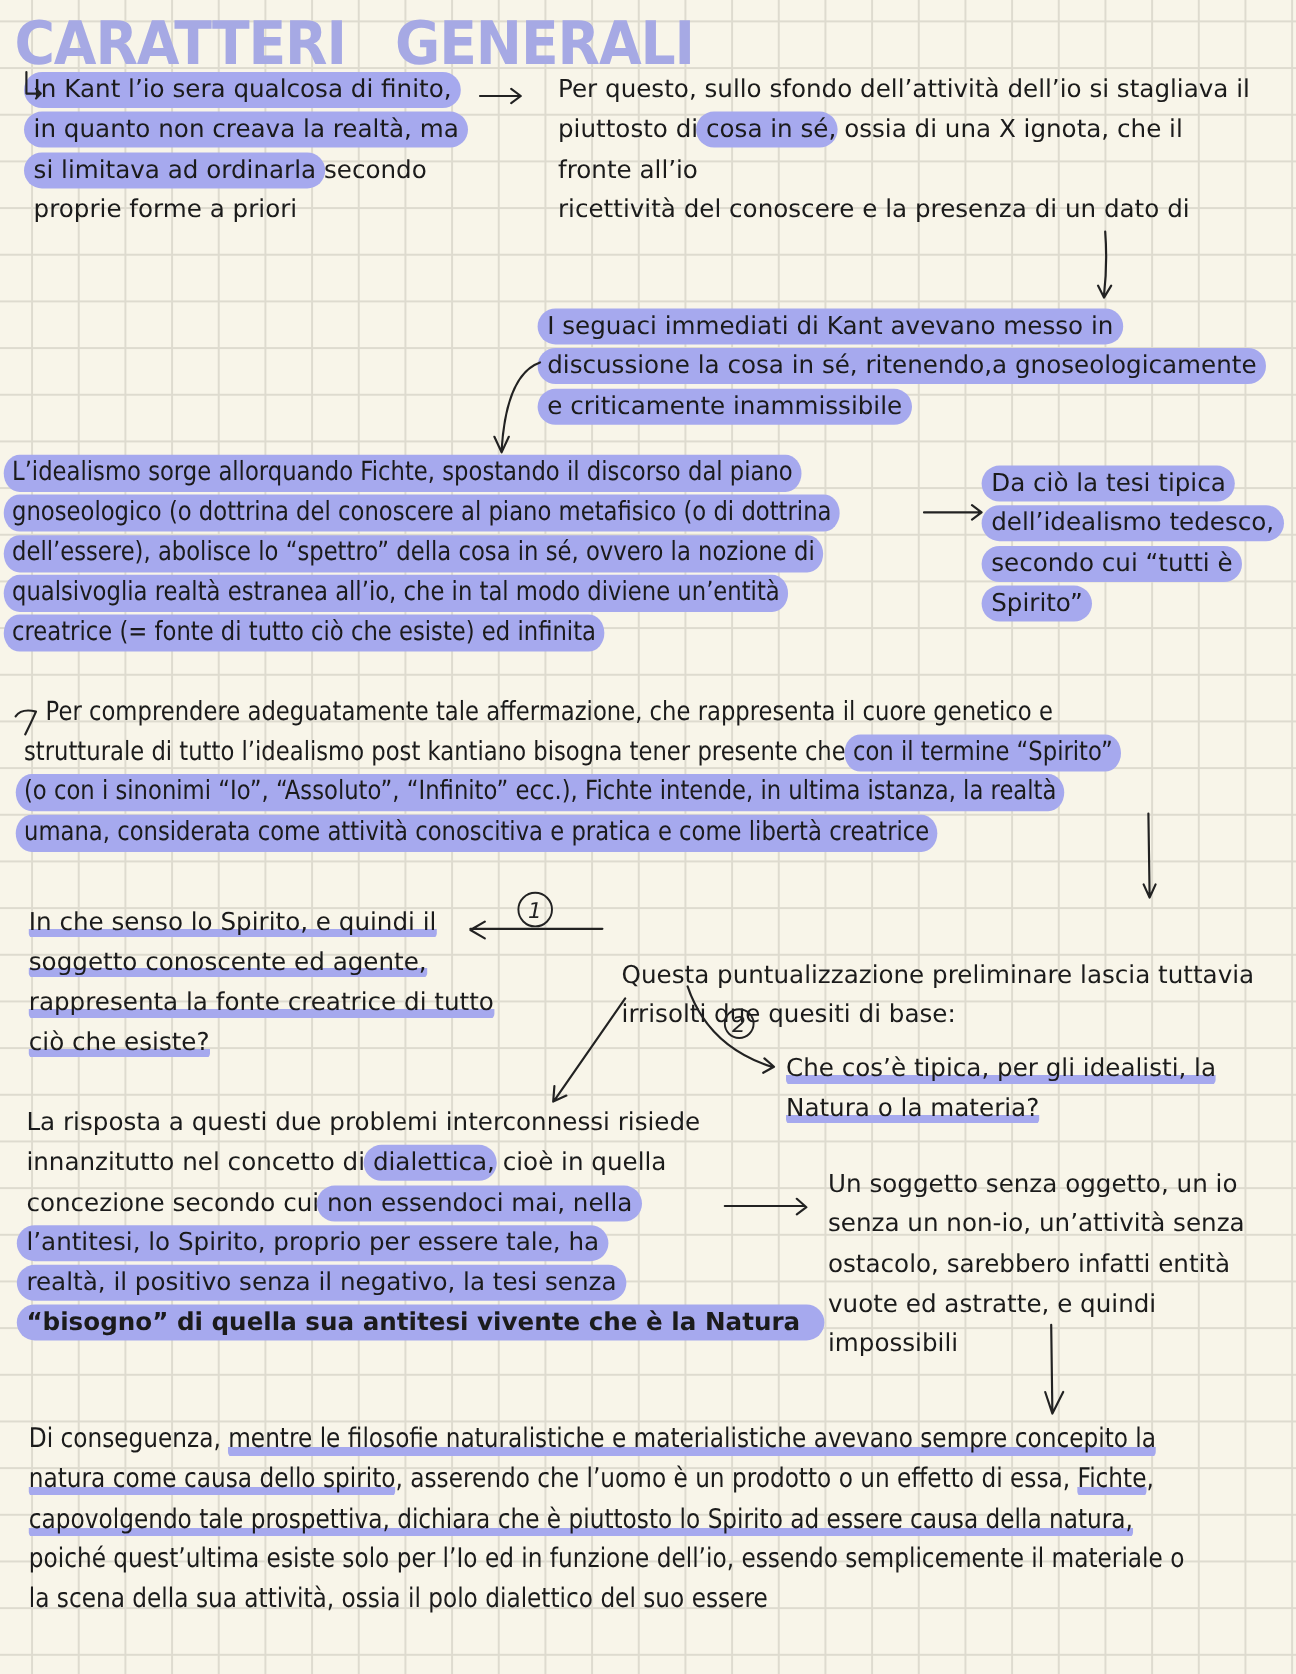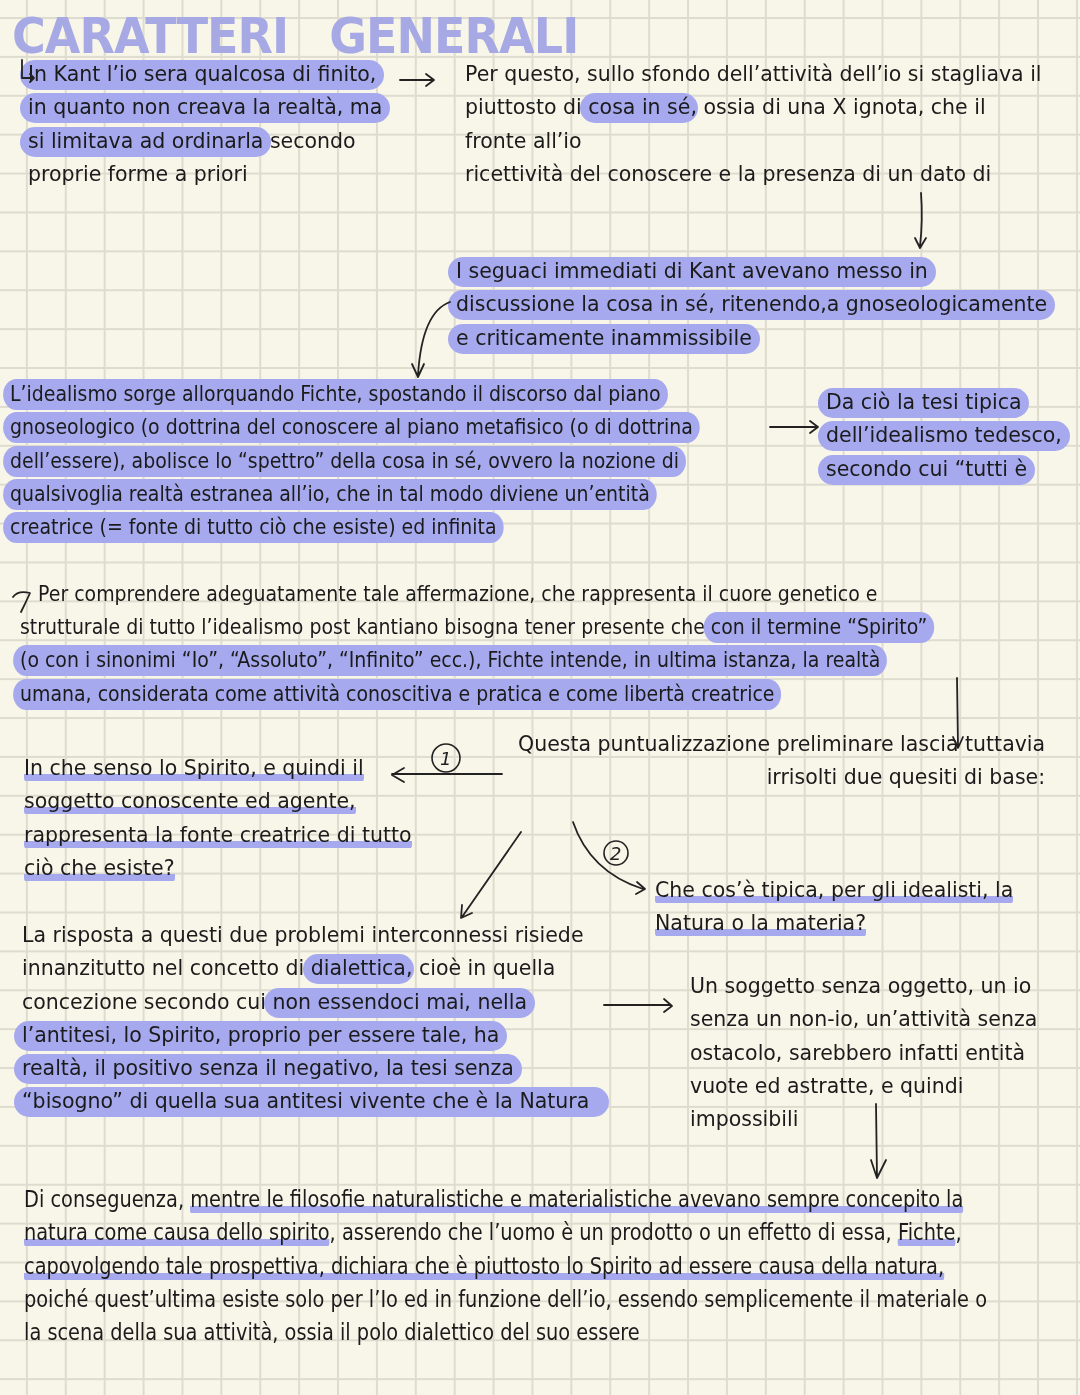--- a/index.html
+++ b/index.html
@@ -66,55 +66,56 @@
   <div class="line"><span class="hl">gnoseologico (o dottrina del conoscere al piano metafisico (o di dottrina</span></div>
   <div class="line"><span class="hl">dell’essere), abolisce lo “spettro” della cosa in sé, ovvero la nozione di</span></div>
   <div class="line"><span class="hl">qualsivoglia realtà estranea all’io, che in tal modo diviene un’entità</span></div>
   <div class="line"><span class="hl">creatrice (= fonte di tutto ciò che esiste) ed infinita</span></div>
 </div>
 
 <div class="abs block" style="left:826px; top:386px;">
   <div class="line"><span class="hl">Da ciò la tesi tipica</span></div>
   <div class="line"><span class="hl">dell’idealismo tedesco,</span></div>
   <div class="line"><span class="hl">secondo cui “tutti è</span></div>
+  <div class="line"><span class="hl">Spirito”</span></div>
 </div>
 
 <div class="abs block cond" style="left:38px; top:577px; font-size:22px;">
   <div class="line"><span>Per comprendere adeguatamente tale affermazione, che rappresenta il cuore genetico e</span></div>
 </div>
 <div class="abs block cond" style="left:20px; top:610px; font-size:22px;">
   <div class="line"><span>strutturale di tutto l’idealismo post kantiano bisogna tener presente che </span><span class="hl">con il termine “Spirito”</span></div>
   <div class="line"><span class="hl">(o con i sinonimi “Io”, “Assoluto”,  “Infinito” ecc.), Fichte intende, in ultima istanza, la realtà</span></div>
   <div class="line"><span class="hl">umana, considerata come attività conoscitiva e pratica e come libertà creatrice</span></div>
 </div>
 
 <div class="abs block" style="left:24px; top:752px;">
   <div class="line"><span class="ul">In che senso lo Spirito, e quindi il</span></div>
   <div class="line"><span class="ul">soggetto conoscente ed agente,</span></div>
   <div class="line"><span class="ul">rappresenta la fonte creatrice di tutto</span></div>
   <div class="line"><span class="ul">ciò che esiste?</span></div>
 </div>
 
-<div class="abs block" style="left:518px; top:728px;text-align:right;">
+<div class="abs block" style="left:518px; top:796px;">
   <div class="line"><span>Questa puntualizzazione preliminare lascia tuttavia</span></div>
   <div class="line"><span>irrisolti due quesiti di base:</span></div>
 </div>
 
 <div class="abs block" style="left:655px; top:874px;">
   <div class="line"><span class="ul">Che cos’è tipica, per gli idealisti, la</span></div>
   <div class="line"><span class="ul">Natura o la materia?</span></div>
 </div>
 
 <div class="abs block" style="left:22px; top:919px;">
   <div class="line"><span>La risposta a questi due problemi interconnessi risiede</span></div>
   <div class="line"><span>innanzitutto nel concetto di </span><span class="hl">dialettica</span><span>, cioè in quella</span></div>
   <div class="line"><span>concezione secondo cui </span><span class="hl">non essendoci mai, nella</span></div>
   <div class="line"><span class="hl">l’antitesi, lo Spirito, proprio per essere tale, ha</span></div>
   <div class="line"><span class="hl">realtà, il positivo senza il negativo, la tesi senza</span></div>
-  <div class="line"><span class="hl" style="padding-right:20px;">“bisogno” di quella sua antitesi vivente che è la Natura</span></div>
+  <div class="line"><span class="hl" style="padding-right:20px;font-weight:bold;">“bisogno” di quella sua antitesi vivente che è la Natura</span></div>
 </div>
 
 <div class="abs block" style="left:690px; top:970px;">
   <div class="line"><span>Un soggetto senza oggetto, un io</span></div>
   <div class="line"><span>senza un non-io, un’attività senza</span></div>
   <div class="line"><span>ostacolo, sarebbero infatti entità</span></div>
   <div class="line"><span>vuote ed astratte, e quindi</span></div>
   <div class="line"><span>impossibili</span></div>
 </div>
 

